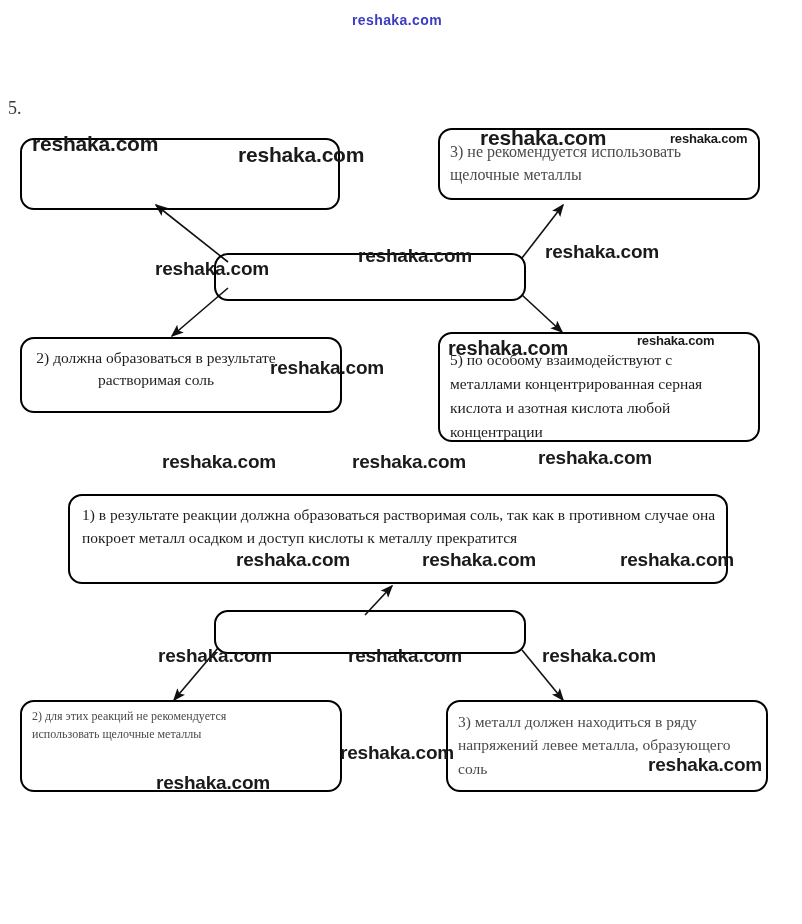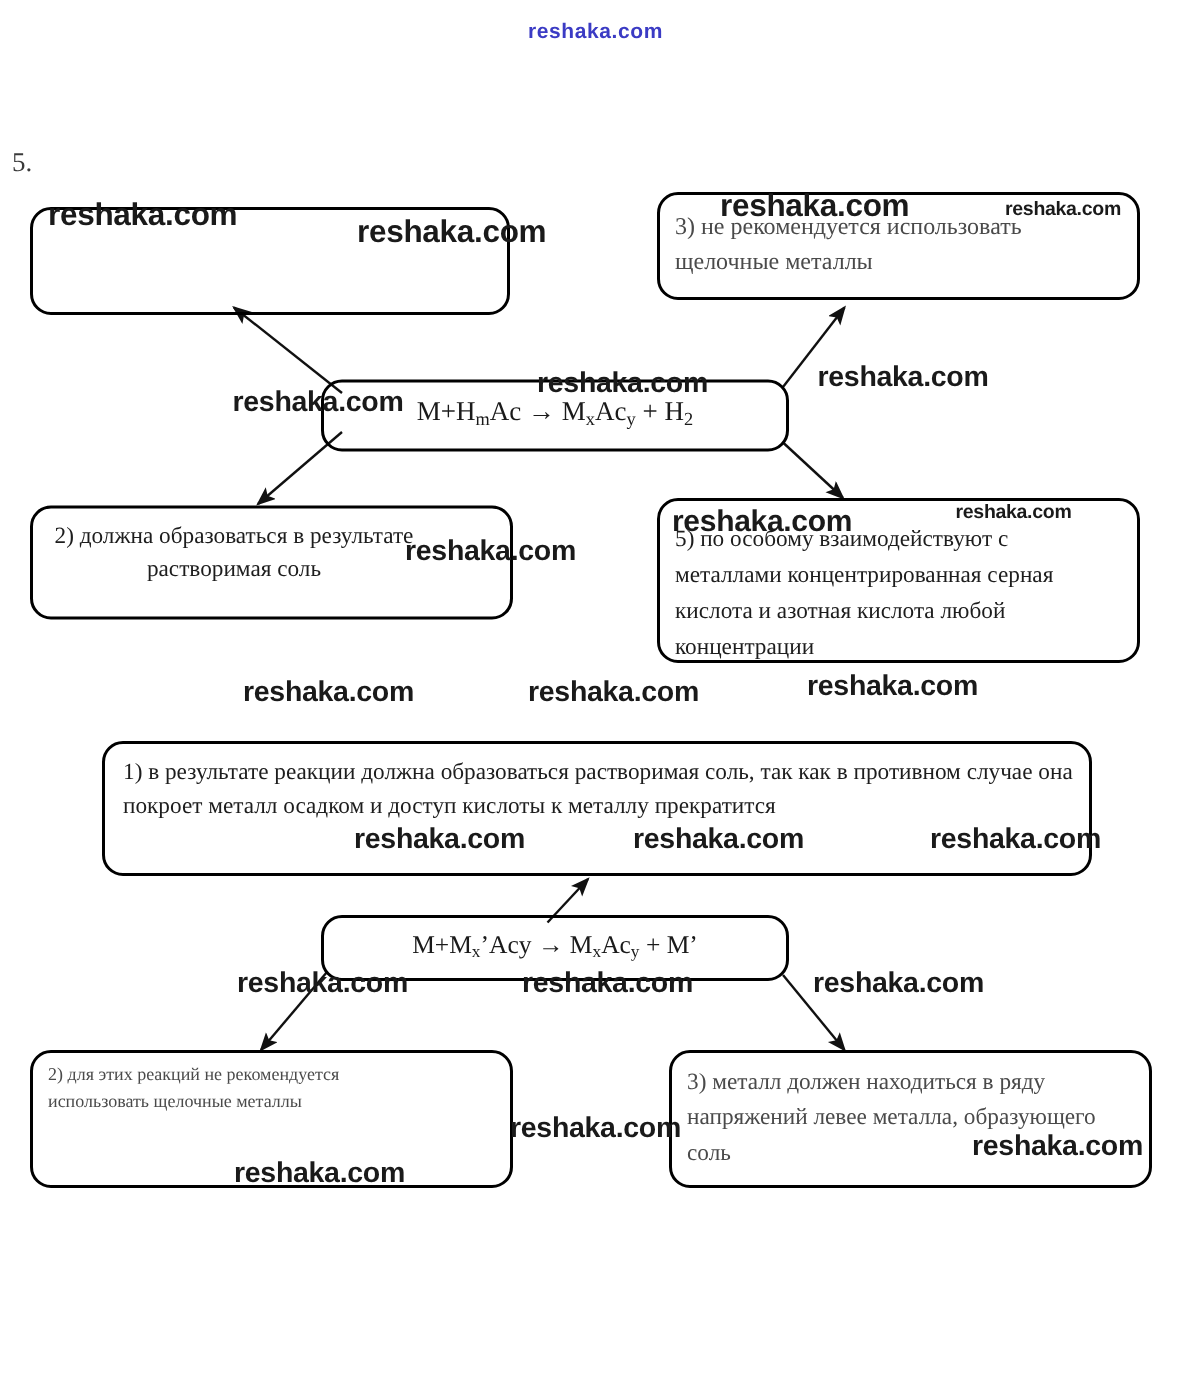--- a/index.html
+++ b/index.html
@@ -112,33 +112,31 @@
   </svg>
 
   <div class="label-num" style="left:8px; top:98px; font-size:18px;">5.</div>
 
   <div class="box" style="left:20px; top:138px; width:320px; height:72px;"></div>
 
   <div class="box" style="left:438px; top:128px; width:322px; height:72px;"></div>
   <div class="box-txt faded" style="left:450px; top:141px; width:300px; font-size:16px;">3) не рекомендуется использовать щелочные металлы</div>
 
   <div class="box" style="left:214px; top:253px; width:312px; height:48px;"></div>
-  <div class="formula" style="left:214px; top:264px; width:312px; font-size:18px;">M+H<sub>m</sub>Ac → M<sub>x</sub>Ac<sub>y</sub> + H<sub>2</sub></div>
 
   <div class="box" style="left:20px; top:337px; width:322px; height:76px;"></div>
   <div class="box-txt" style="left:32px; top:347px; width:248px; font-size:15.5px;text-align:center;">2) должна образоваться в результате растворимая соль</div>
 
   <div class="box" style="left:438px; top:332px; width:322px; height:110px;"></div>
   <div class="box-txt" style="left:450px; top:348px; width:296px; font-size:15.5px; line-height:1.55;">5) по особому взаимодействуют с металлами концентрированная серная кислота и азотная кислота любой концентрации</div>
 
   <div class="box" style="left:68px; top:494px; width:660px; height:90px;"></div>
   <div class="box-txt" style="left:82px; top:503px; width:640px; font-size:15.5px; line-height:1.5;">1) в результате реакции должна образоваться растворимая соль, так как в противном случае она покроет металл осадком и доступ кислоты к металлу прекратится</div>
 
   <div class="box" style="left:214px; top:610px; width:312px; height:44px;"></div>
-  <div class="formula" style="left:214px; top:620px; width:312px; font-size:17px;">M+M<sub>x</sub>’Acy → M<sub>x</sub>Ac<sub>y</sub> + M’</div>
 
   <div class="box" style="left:20px; top:700px; width:322px; height:92px;"></div>
   <div class="box-txt faded" style="left:32px; top:707px; width:250px; font-size:12px; line-height:1.5;">2) для этих реакций не рекомендуется использовать щелочные металлы</div>
 
   <div class="box" style="left:446px; top:700px; width:322px; height:92px;"></div>
   <div class="box-txt faded" style="left:458px; top:710px; width:296px; font-size:15.5px; line-height:1.5;">3) металл должен находиться в ряду напряжений левее металла, образующего соль</div>
 
   <div id="wm-layer">
       <div class="wm-blue" style="left: 352px; top: 12px; font-size: 14px;">reshaka.com</div>
       <div class="wm" style="left: 32px; top: 132px; font-size: 21px;">reshaka.com</div>

